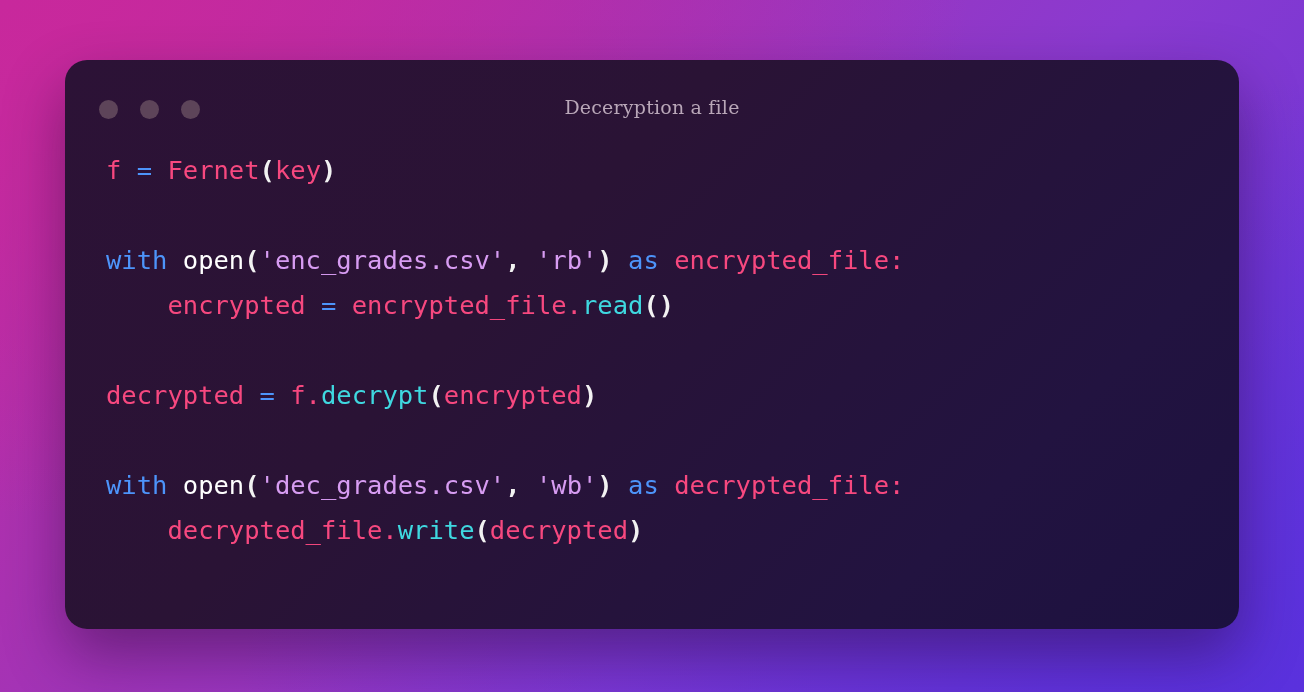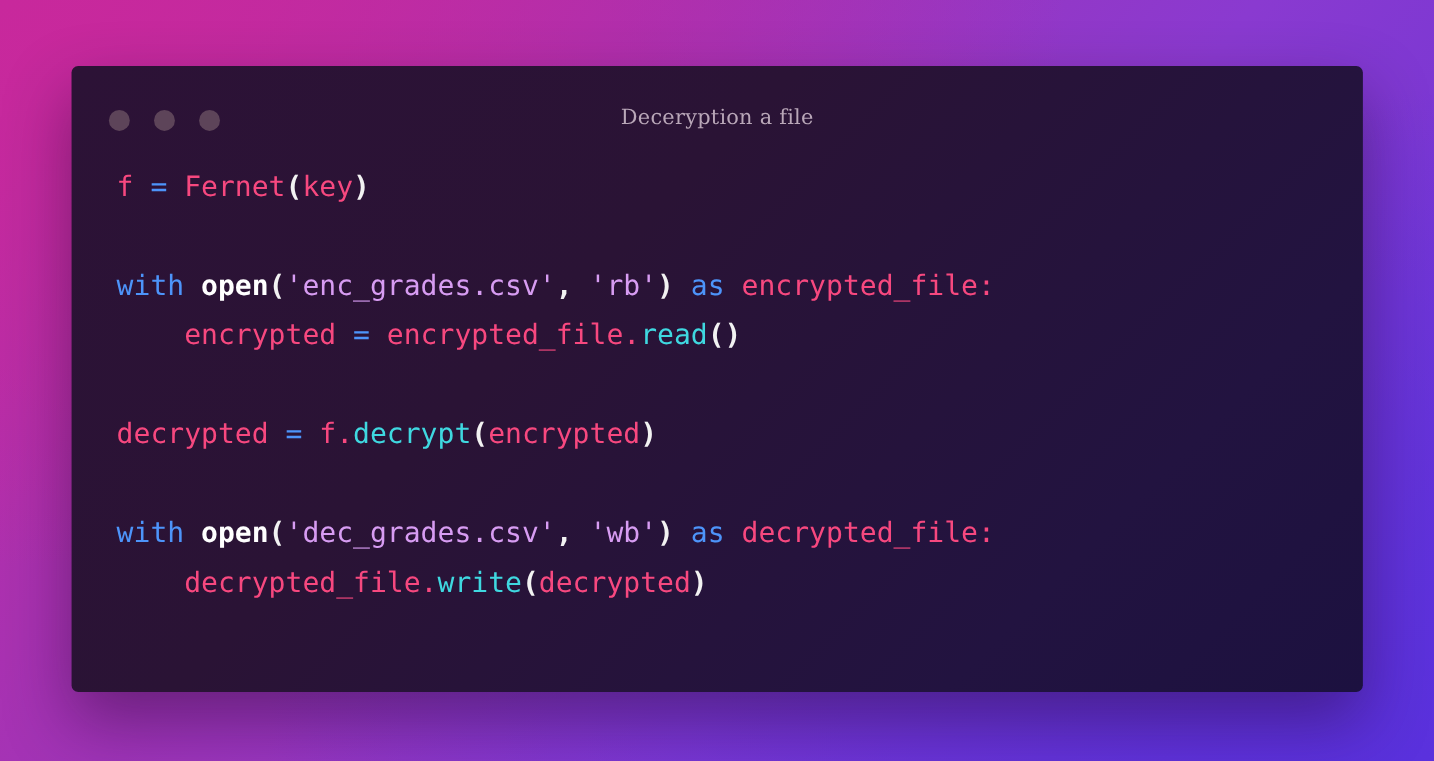--- a/index.html
+++ b/index.html
@@ -24,21 +24,21 @@
     height: 692px;
   }
 
   
   .code-window {
     position: absolute;
     left: 65px;
     top: 60px;
     width: 1174px;
     height: 569px;
-    border-radius: 6px;
+    border-radius: 22px;
     background: linear-gradient(135deg, #2c1236 0%, #2a1335 38%, #221340 78%, #1c1140 100%);
     box-shadow: 0 26px 60px rgba(40, 6, 50, 0.45);
     overflow: hidden;
   }
 
   
   .titlebar {
     position: relative;
     height: 88px;
   }
@@ -85,21 +85,21 @@
   }
 
   .code-line.blank { height: 45px; }
 
   
   .tok-var      { color: #f7487f; }
   .tok-op       { color: #4d94fa; }
   .tok-call     { color: #f7487f; margin-top: 13px; }
   .tok-punct    { color: #f2f2f2; font-weight: bold; }
   .tok-keyword  { color: #4d94fa; }
-  .tok-builtin  { color: #ffffff; font-weight: bold; }
+  .tok-builtin  { color: #ffffff; font-weight: normal; }
   .tok-string   { color: #d79cf2; text-align: right; }
   .tok-method   { color: #3fd8e0; }
   .tok-dot      { color: #f7487f; }
   .tok-colon    { color: #f7487f; }
   .tok-plain    { color: #e7dbe8; }
 </style>
 </head>
 <body>
 
 <div class="viewport">

